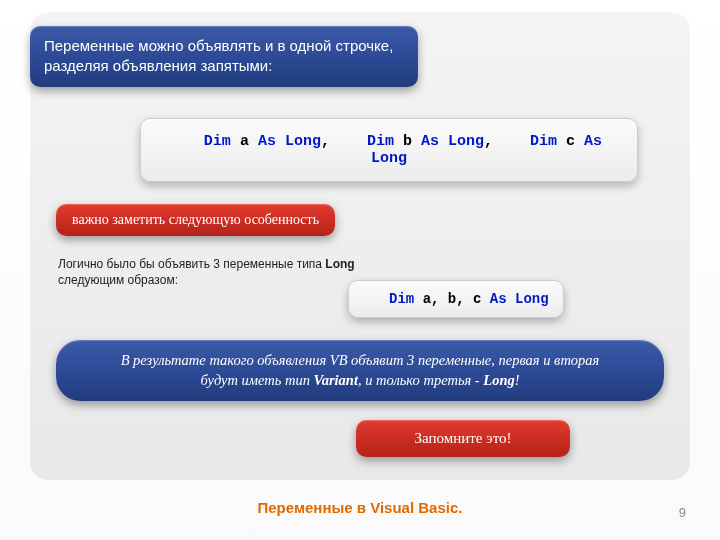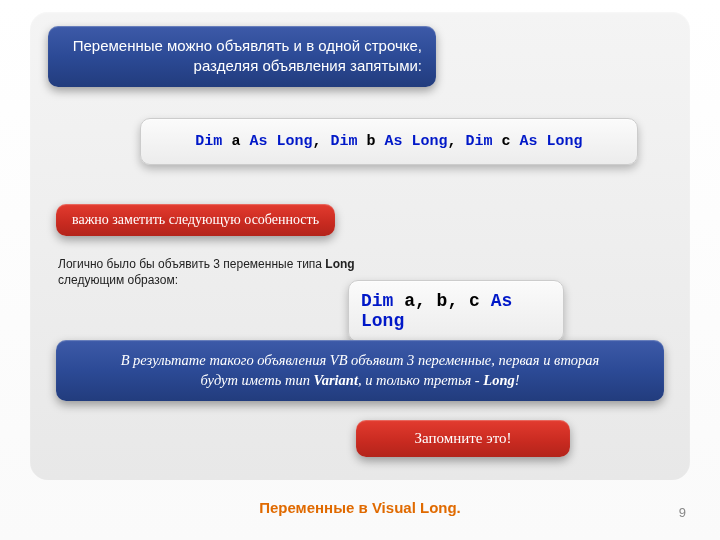--- a/index.html
+++ b/index.html
@@ -28,34 +28,34 @@
     box-shadow: 0 4px 10px rgba(0,0,0,0.35), inset 0 1px 1px rgba(255,255,255,0.25);
   }
   .blue-box {
     background: linear-gradient(to bottom, #3d5aa8 0%, #2c4a96 50%, #223c7d 100%);
     color: #ffffff;
     font-size: 15px;
     padding: 10px 14px;
     line-height: 1.35;
   }
   .title-box {
-    left: 48px; top: 26px; width: 360px; text-align: right;
+    left: 30px; top: 26px; width: 360px;
   }
   .code-box {
     background: linear-gradient(to bottom, #fbfbfb 0%, #ececec 100%);
     border: 1px solid #ccc;
     font-family: "Courier New", monospace;
     font-weight: bold;
     font-size: 15px;
     padding: 14px 18px;
     text-align: center;
     box-shadow: 0 4px 8px rgba(0,0,0,0.25), inset 0 1px 1px rgba(255,255,255,0.6);
   }
   .code1 { left: 140px; top: 118px; width: 460px; }
-  .code2 { left: 348px; top: 280px; width: 190px; padding:10px 12px; font-size:18px; text-align:left;}
+  .code2 { left: 348px; top: 280px; width: 190px; padding:10px 12px; font-size:14px; text-align:left;}
   .red-box {
     background: linear-gradient(to bottom, #e33b2f 0%, #c82a20 60%, #b3241b 100%);
     color: #ffffff;
     font-size: 14px;
     padding: 8px 16px;
     font-family: Liberation Serif, serif;
   }
   .red1 { left: 56px; top: 204px; }
   .para {
     position: absolute;
@@ -67,38 +67,39 @@
   .result-box {
     left: 56px; top: 340px; width: 580px;
     background: linear-gradient(to bottom, #3d5aa8 0%, #2c4a96 50%, #223c7d 100%);
     color: #fff;
     font-style: italic;
     font-family: Georgia, "Times New Roman", serif;
     font-size: 14.5px;
     text-align: center;
     padding: 10px 14px;
     line-height: 1.4;
+    border-radius: 24px;
   }
   .red2 { left: 356px; top: 420px; width:190px; text-align:center; font-size:15px; padding:10px 12px;}
   .footer-title {
     position: absolute;
     left: 0; right: 0; bottom: 24px;
     text-align: center;
     color: #e06a00;
     font-weight: bold;
     font-size: 15px;
   }
   .page-num {
     position: absolute;
     right: 34px;
     bottom: 20px;
     color: #888;
     font-size: 13px;
   }
-  .kw-dim  { color: #0018c8; }
+  .kw-dim  { color: #0018c8; margin-left: 28px; }
   .kw-name { color: #000; }
   .kw-as   { color: #0018c8; }
   .kw-nm   { color: #000; }
 </style>
 </head>
 <body>
 
 <div class="slide-bg"></div>
 
 <div class="box blue-box title-box">
@@ -134,16 +135,16 @@
 <div class="box result-box">
   <span>В результате такого объявления VB объявит 3 переменные, первая и вторая</span><br>
   <span>будут иметь тип </span><b style="font-style:italic">Variant</b><span>, и только третья - </span><b style="font-style:italic">Long</b><span>!</span>
 </div>
 
 <div class="box red-box red2">
   <span>Запомните это!</span>
 </div>
 
 <div class="footer-title">
-  <span>Переменные в Visual Long.</span>
+  <span>Переменные в Visual Basic.</span>
 </div>
 
 <div class="page-num">9</div>
 
 </body></html>

